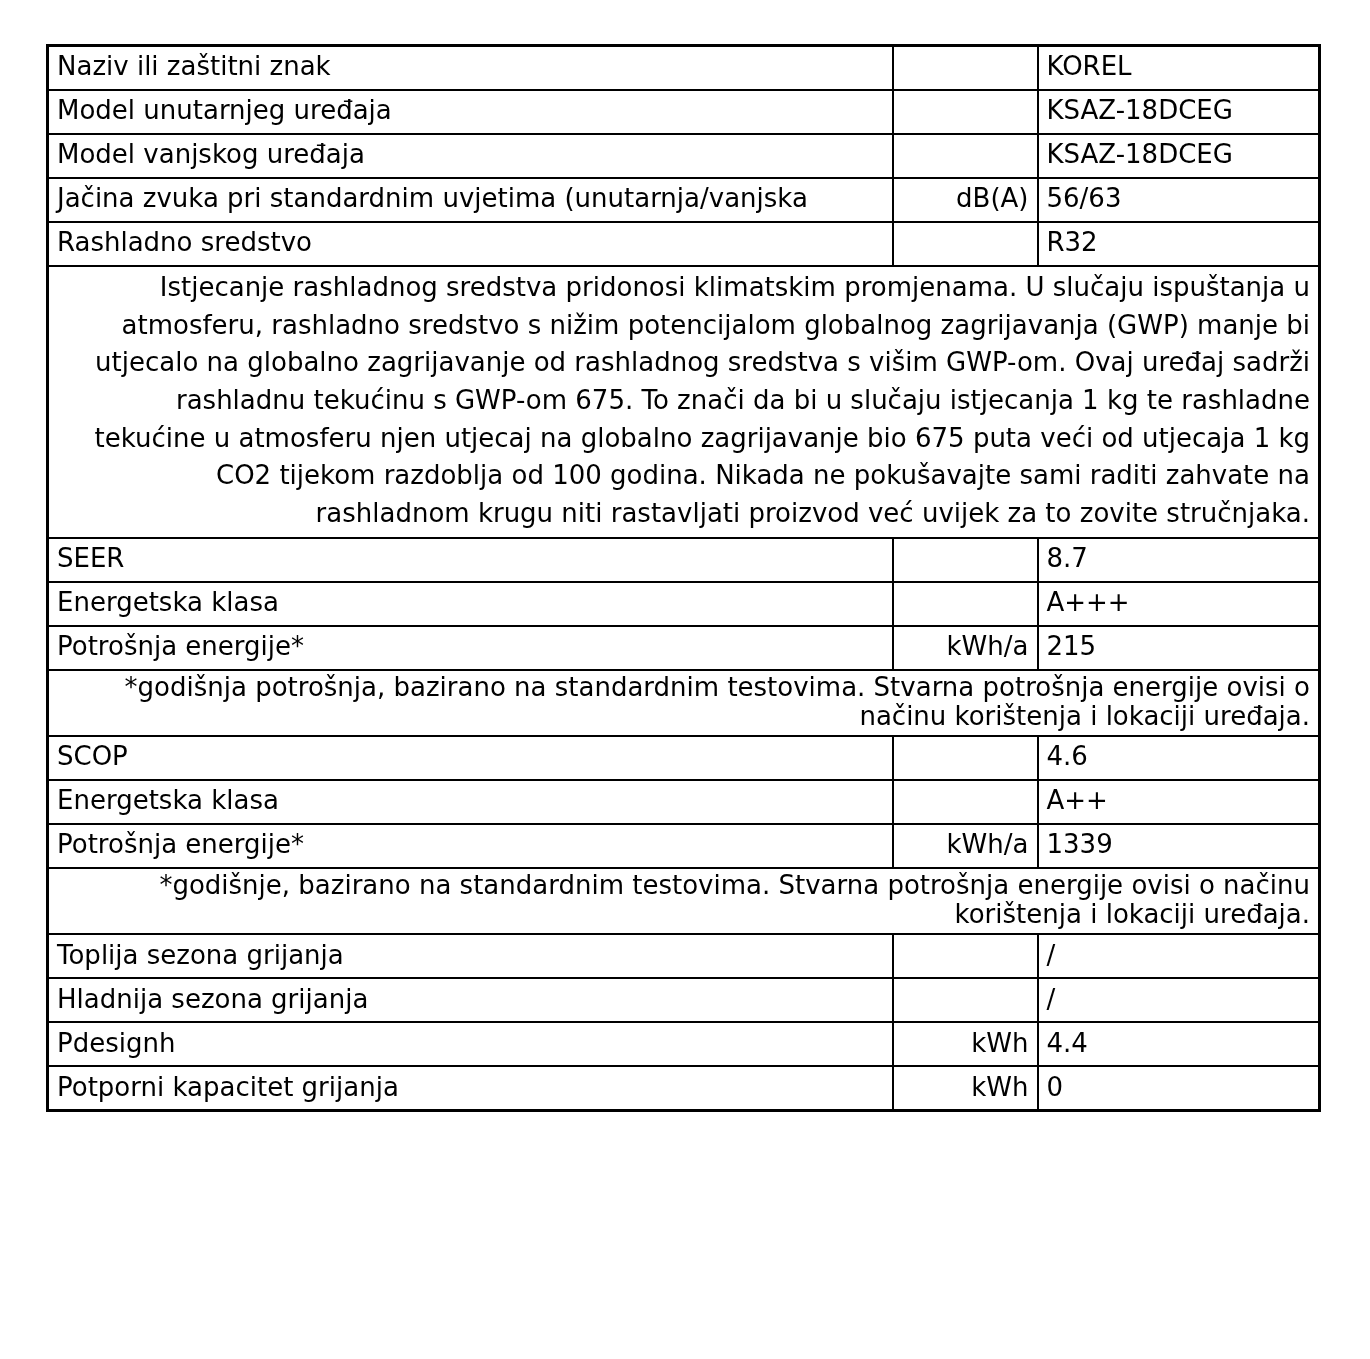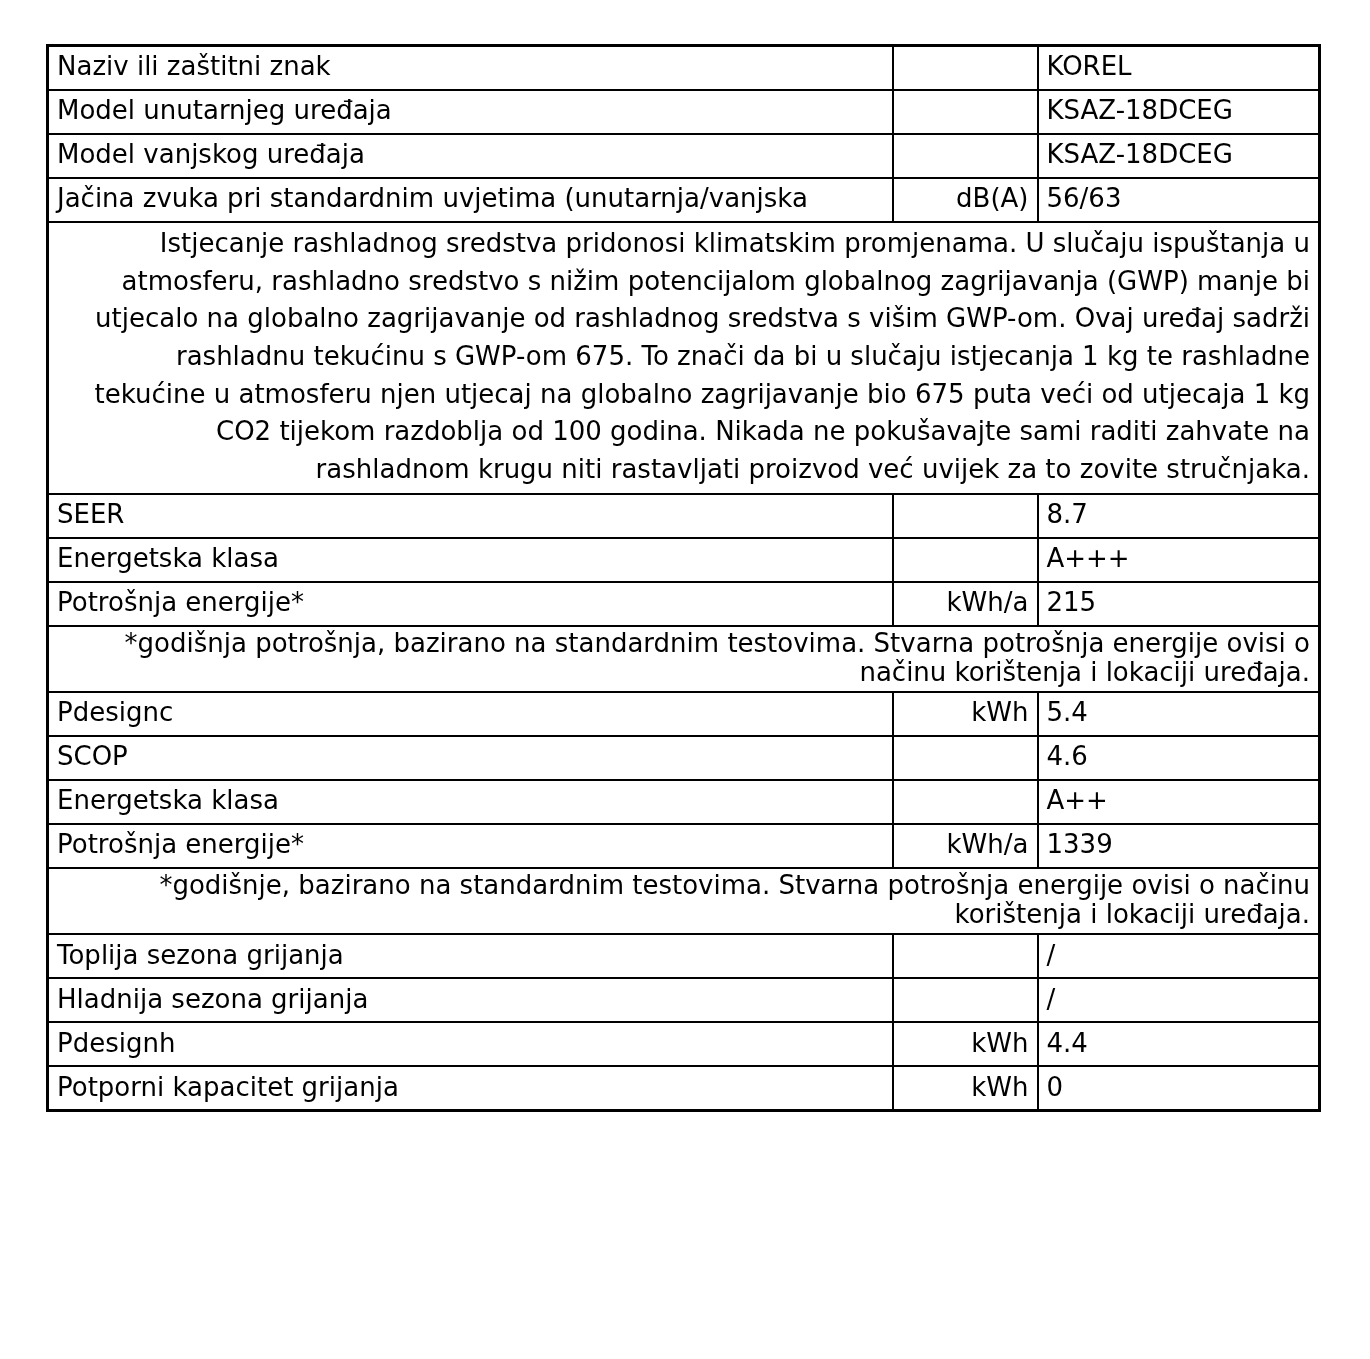--- a/index.html
+++ b/index.html
@@ -89,20 +89,25 @@
         <td class="unit"></td>
         <td class="value">KSAZ-18DCEG</td>
       </tr>
 
       <tr>
         <td class="label">Jačina zvuka pri standardnim uvjetima (unutarnja/vanjska</td>
         <td class="unit">dB(A)</td>
         <td class="value">56/63</td>
       </tr>
 
+      <tr>
+        <td class="label">Rashladno sredstvo</td>
+        <td class="unit"></td>
+        <td class="value">R32</td>
+      </tr>
 
 
       <tr>
         <td class="note big" colspan="3">Istjecanje rashladnog sredstva pridonosi klimatskim promjenama. U slučaju ispuštanja u atmosferu, rashladno sredstvo s nižim potencijalom globalnog zagrijavanja (GWP) manje bi utjecalo na globalno zagrijavanje od rashladnog sredstva s višim GWP-om. Ovaj uređaj sadrži rashladnu tekućinu s GWP-om 675. To znači da bi u slučaju istjecanja 1 kg te rashladne tekućine u atmosferu njen utjecaj na globalno zagrijavanje bio 675 puta veći od utjecaja 1 kg CO2 tijekom razdoblja od 100 godina. Nikada ne pokušavajte sami raditi zahvate na rashladnom krugu niti rastavljati proizvod već uvijek za to zovite stručnjaka.</td>
       </tr>
 
       <tr>
         <td class="label">SEER</td>
         <td class="unit"></td>
         <td class="value">8.7</td>
@@ -117,25 +122,20 @@
       <tr>
         <td class="label">Potrošnja energije*</td>
         <td class="unit">kWh/a</td>
         <td class="value">215</td>
       </tr>
 
       <tr>
         <td class="note" colspan="3">*godišnja potrošnja, bazirano na standardnim testovima. Stvarna potrošnja energije ovisi o načinu korištenja i lokaciji uređaja.</td>
       </tr>
 
-      <tr>
-        <td class="label">Pdesignc</td>
-        <td class="unit">kWh</td>
-        <td class="value">5.4</td>
-      </tr>
 
       <tr>
         <td class="label">SCOP</td>
         <td class="unit"></td>
         <td class="value">4.6</td>
       </tr>
 
       <tr>
         <td class="label">Energetska klasa</td>
         <td class="unit"></td>

